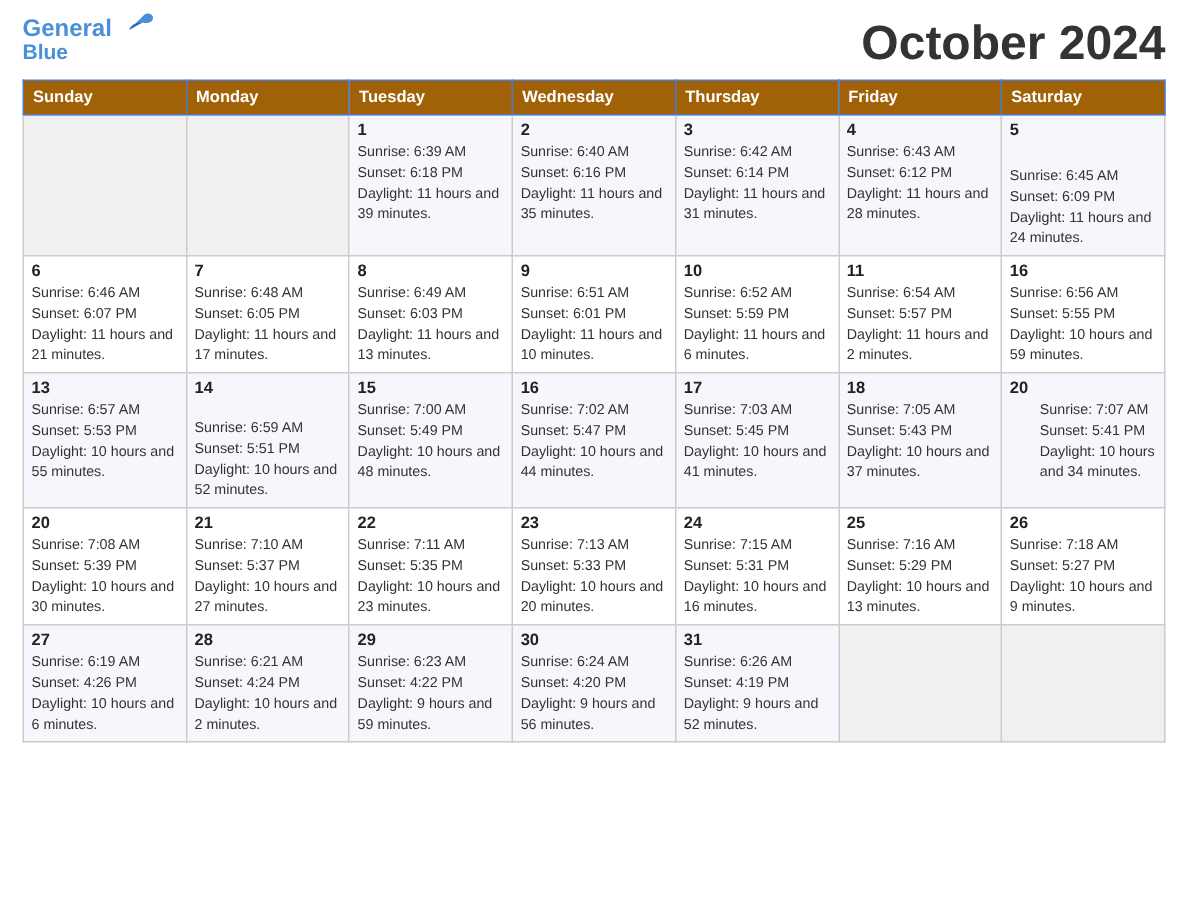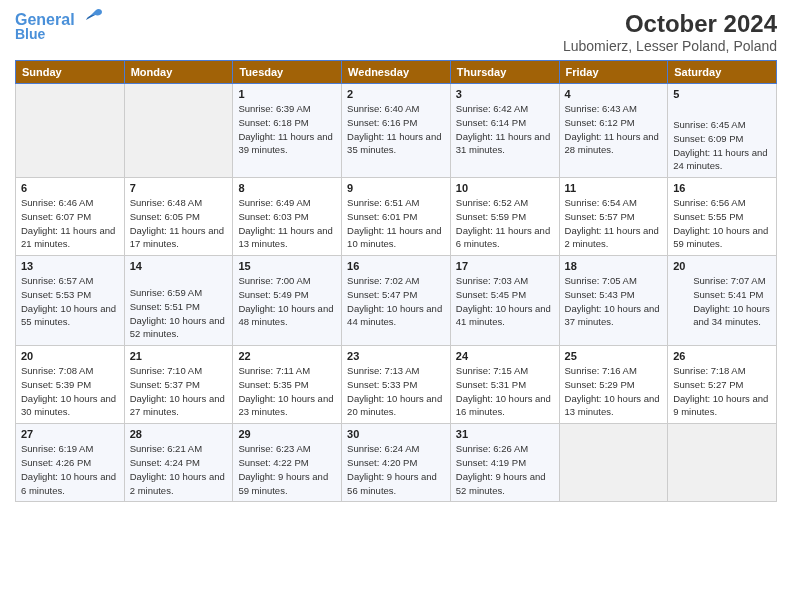--- a/index.html
+++ b/index.html
@@ -3,21 +3,21 @@
   <meta charset="utf-8">
   <style>
     * { box-sizing: border-box; margin: 0; padding: 0; }
     body { font-family: Arial, sans-serif; background: #fff; width: 792px; min-height: 612px; }
     .container { width: 792px; padding: 10px 15px; }
     .header-row { display: flex; align-items: flex-start; justify-content: space-between; margin-bottom: 6px; }
     .logo { display: flex; align-items: center; }
     .logo-text { font-size: 16px; font-weight: bold; color: #1a3a5c; line-height: 1.1; }
     .logo-text span { color: #4a90d9; }
     .title-block { text-align: right; }
-    .month-title { font-size: 24px; font-weight: bold; color: #333; }
+    .month-title { font-size: 32px; font-weight: bold; color: #333; }
     .location { font-size: 14px; color: #555; }
     table { width: 100%; border-collapse: collapse; font-size: 10px; }
     th { background: #a16207; color: #fff; text-align: left; padding: 5px 6px; font-size: 11px; border: 1px solid #4a7bd4; }
     td { border: 1px solid #ccc; vertical-align: top; padding: 4px 5px; width: calc(100%/7); background: #fff; min-height: 80px; }
     td.empty { background: #f9f9f9; }
     .day-num { font-weight: bold; font-size: 11px; color: #222; display: block; margin-bottom: 2px; }
     .day-info { color: #333; font-size: 9.5px; line-height: 1.45; }
     tr:nth-child(odd) td { background: #f5f7fc; }
     tr:nth-child(even) td { background: #fff; }
     td.empty { background: #f0f0f0 !important; }
@@ -36,21 +36,20 @@
           <svg width="26" height="22" viewBox="0 0 26 22" style="margin-left:3px;margin-top:-2px;">
             <path d="M18 2 C20 0 24 1 24 4 C24 7 20 8 17 7 L10 10 C14 6 16 4 18 2Z" fill="#4a90d9"></path>
             <path d="M17 7 L8 12 C9 9 12 7 17 7Z" fill="#2a6ab0"></path>
           </svg>
         </div>
         <span class="logo-text" style="color:#4a90d9;font-size:14px;font-weight:bold;margin-top:-3px;">Blue</span>
       </div>
     </div>
     <div class="title-block">
       <div class="month-title">October 2024</div>
-      <div class="location">Lubomierz, Lesser Poland, Poland</div>
     </div>
   </div>
 
   <table>
     <thead>
       <tr>
       <th>Sunday</th>
           <th>Monday</th>
           <th>Tuesday</th>
           <th>Wednesday</th>

